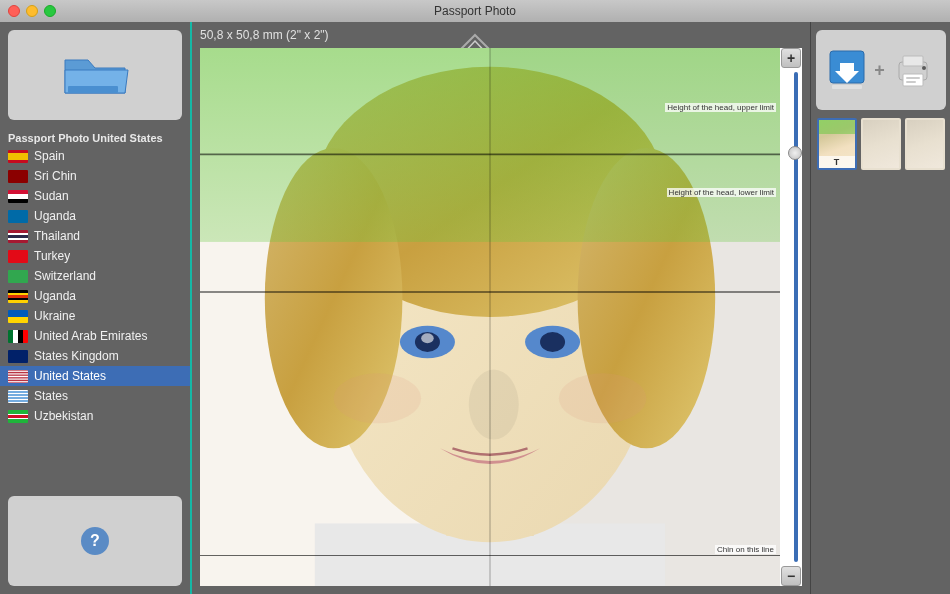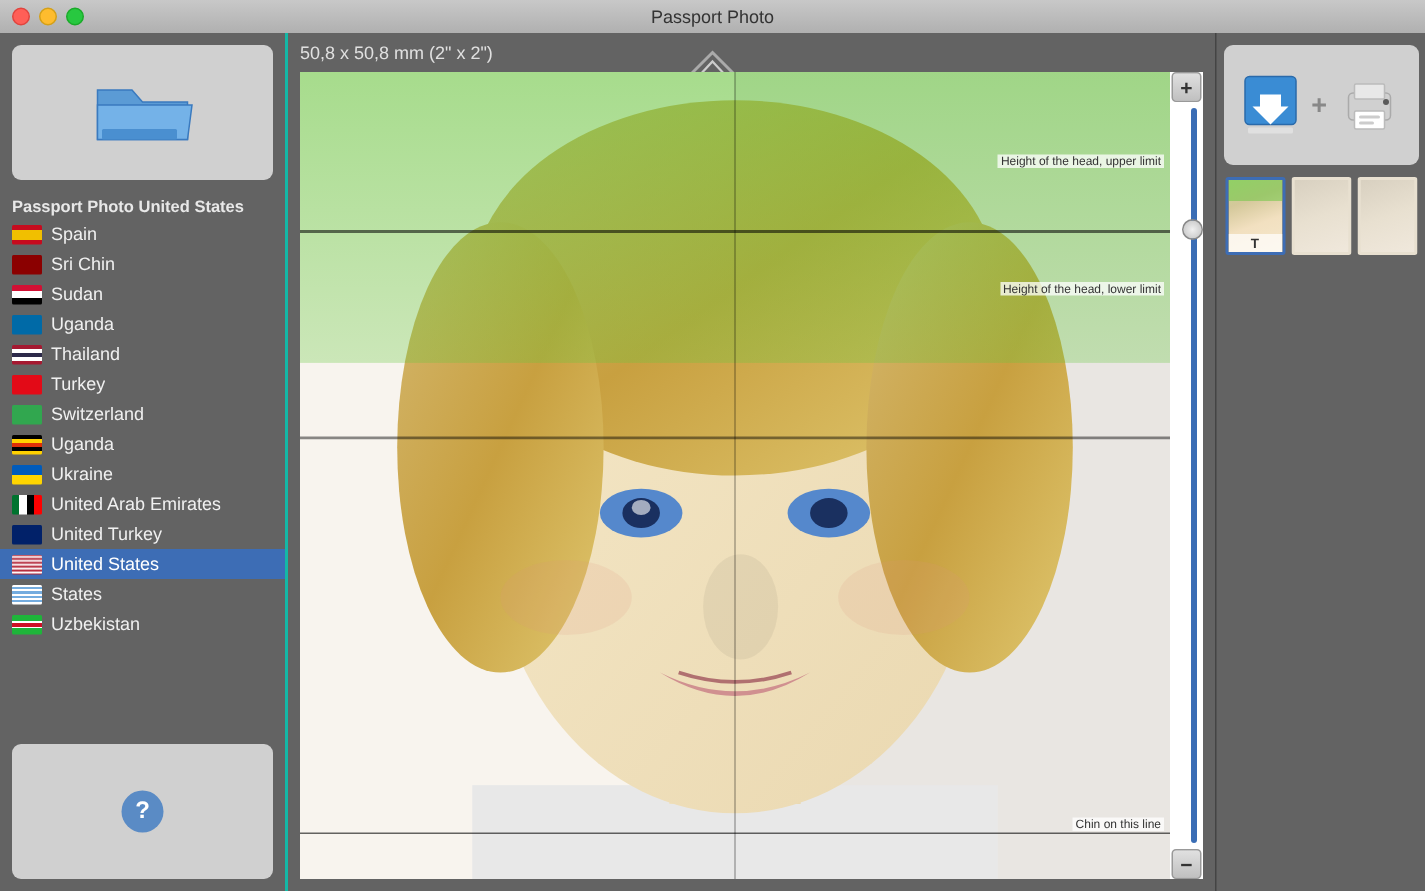--- a/index.html
+++ b/index.html
@@ -449,21 +449,21 @@
         <div class="country-item">
           <span class="flag flag-ukraine"></span>
           <span class="country-name">Ukraine</span>
         </div>
         <div class="country-item">
           <span class="flag flag-uae"></span>
           <span class="country-name">United Arab Emirates</span>
         </div>
         <div class="country-item">
           <span class="flag flag-uk"></span>
-          <span class="country-name">United Turkey</span>
+          <span class="country-name">States Kingdom</span>
         </div>
         <div class="country-item selected">
           <span class="flag flag-us"></span>
           <span class="country-name">United States</span>
         </div>
         <div class="country-item">
           <span class="flag flag-uruguay"></span>
           <span class="country-name">States</span>
         </div>
         <div class="country-item">

